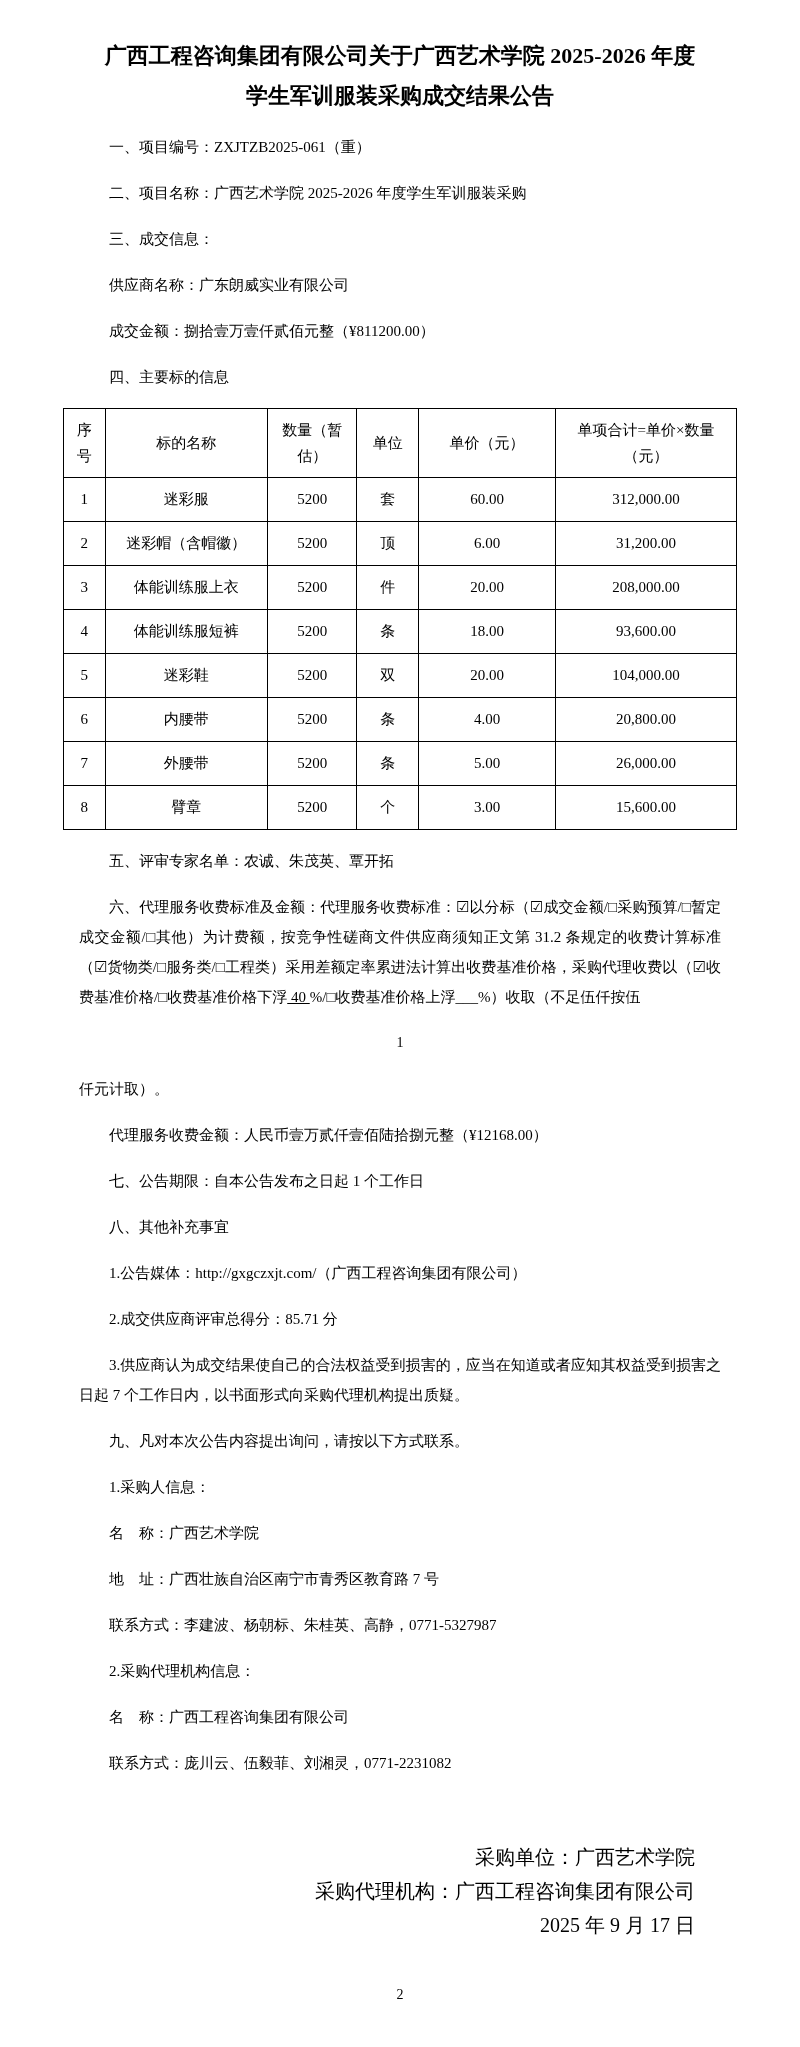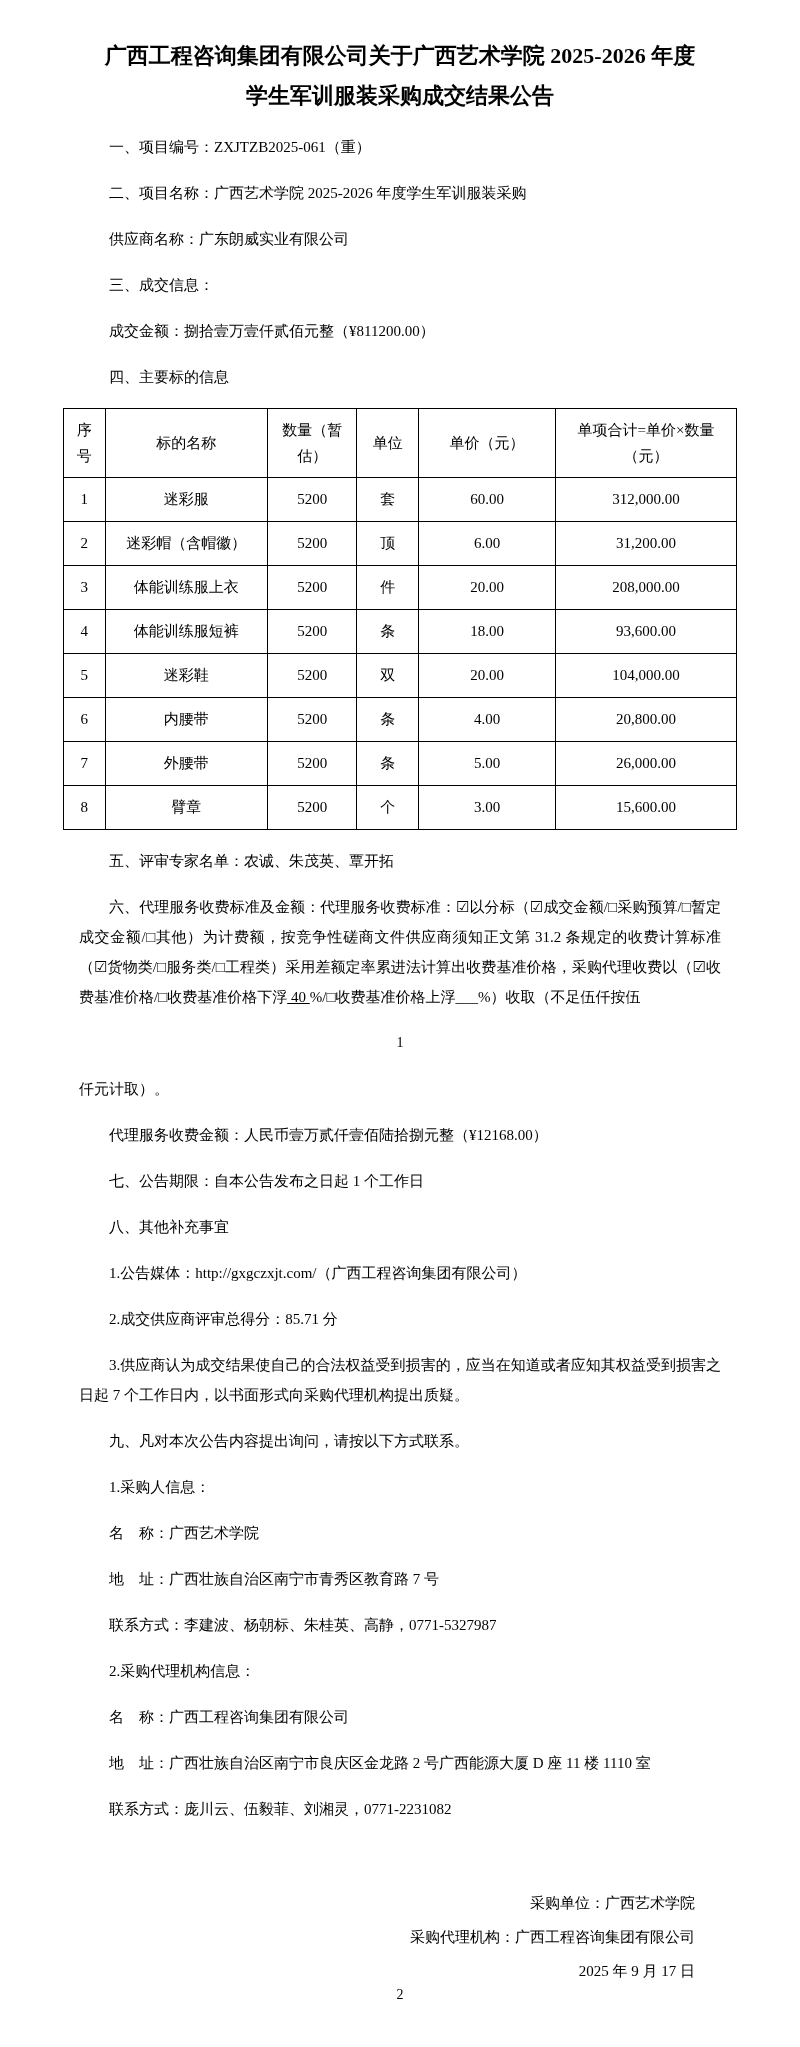--- a/index.html
+++ b/index.html
@@ -17,38 +17,38 @@
   table.goods { width:100%; border-collapse:collapse; margin:8px 0 6px 0; font-size:15px; table-layout:fixed; }
   table.goods th, table.goods td {
     border:1px solid #000; text-align:center; vertical-align:middle;
     font-weight:normal; padding:2px 6px; word-break:break-all;
   }
   table.goods th { height:64px; line-height:26px; }
   table.goods td { height:39px; }
   col.c-seq{width:6.2%} col.c-name{width:24.1%} col.c-qty{width:13.3%}
   col.c-unit{width:9.2%} col.c-price{width:20.3%} col.c-total{width:26.9%}
   .pgnum-inline { text-align:center; font-size:14px; line-height:30px; }
-  .sig-block { margin-top:62px; text-align:right; padding-right:42px; font-size:15px; line-height:34px; }
+  .sig-block { margin-top:62px; text-align:right; padding-right:42px; font-size:20px; line-height:34px; }
   .sig-block .sig-line { display:block; }
   .footer-pg { position:absolute; left:0; right:0; bottom:44px; text-align:center; font-size:14px; }
 </style>
 </head>
 <body>
 
 <div class="page">
 
   <h1 class="title">
     <span class="tl">广西工程咨询集团有限公司关于广西艺术学院 2025-2026 年度</span>
     <span class="tl">学生军训服装采购成交结果公告</span>
   </h1>
 
   <p class="para indent">一、项目编号：ZXJTZB2025-061（重）</p>
   <p class="para indent">二、项目名称：广西艺术学院 2025-2026 年度学生军训服装采购</p>
+  <p class="para indent">三、成交信息：</p>
   <p class="para indent">供应商名称：广东朗威实业有限公司</p>
-  <p class="para indent">三、成交信息：</p>
   <p class="para indent">成交金额：捌拾壹万壹仟贰佰元整（¥811200.00）</p>
   <p class="para indent">四、主要标的信息</p>
 
   <table class="goods">
     <colgroup>
       <col class="c-seq">
         <col class="c-name">
         <col class="c-qty">
       <col class="c-unit">
         <col class="c-price">
@@ -148,21 +148,20 @@
   <p class="para indent">3.供应商认为成交结果使自己的合法权益受到损害的，应当在知道或者应知其权益受到损害之日起 7 个工作日内，以书面形式向采购代理机构提出质疑。</p>
   <p class="para indent">九、凡对本次公告内容提出询问，请按以下方式联系。</p>
 
   <p class="para indent">1.采购人信息：</p>
   <p class="para indent">名　称：广西艺术学院</p>
   <p class="para indent">地　址：广西壮族自治区南宁市青秀区教育路 7 号</p>
   <p class="para indent">联系方式：李建波、杨朝标、朱桂英、高静，0771-5327987</p>
 
   <p class="para indent">2.采购代理机构信息：</p>
   <p class="para indent">名　称：广西工程咨询集团有限公司</p>
-  <p class="para indent">地　址：广西壮族自治区南宁市良庆区金龙路 2 号广西能源大厦 D 座 11 楼 1110 室</p>
   <p class="para indent">联系方式：庞川云、伍毅菲、刘湘灵，0771-2231082</p>
 
   <div class="sig-block">
     <span class="sig-line">采购单位：广西艺术学院</span>
     <span class="sig-line">采购代理机构：广西工程咨询集团有限公司</span>
     <span class="sig-line">2025 年 9 月 17 日</span>
   </div>
 
 </div>
 

